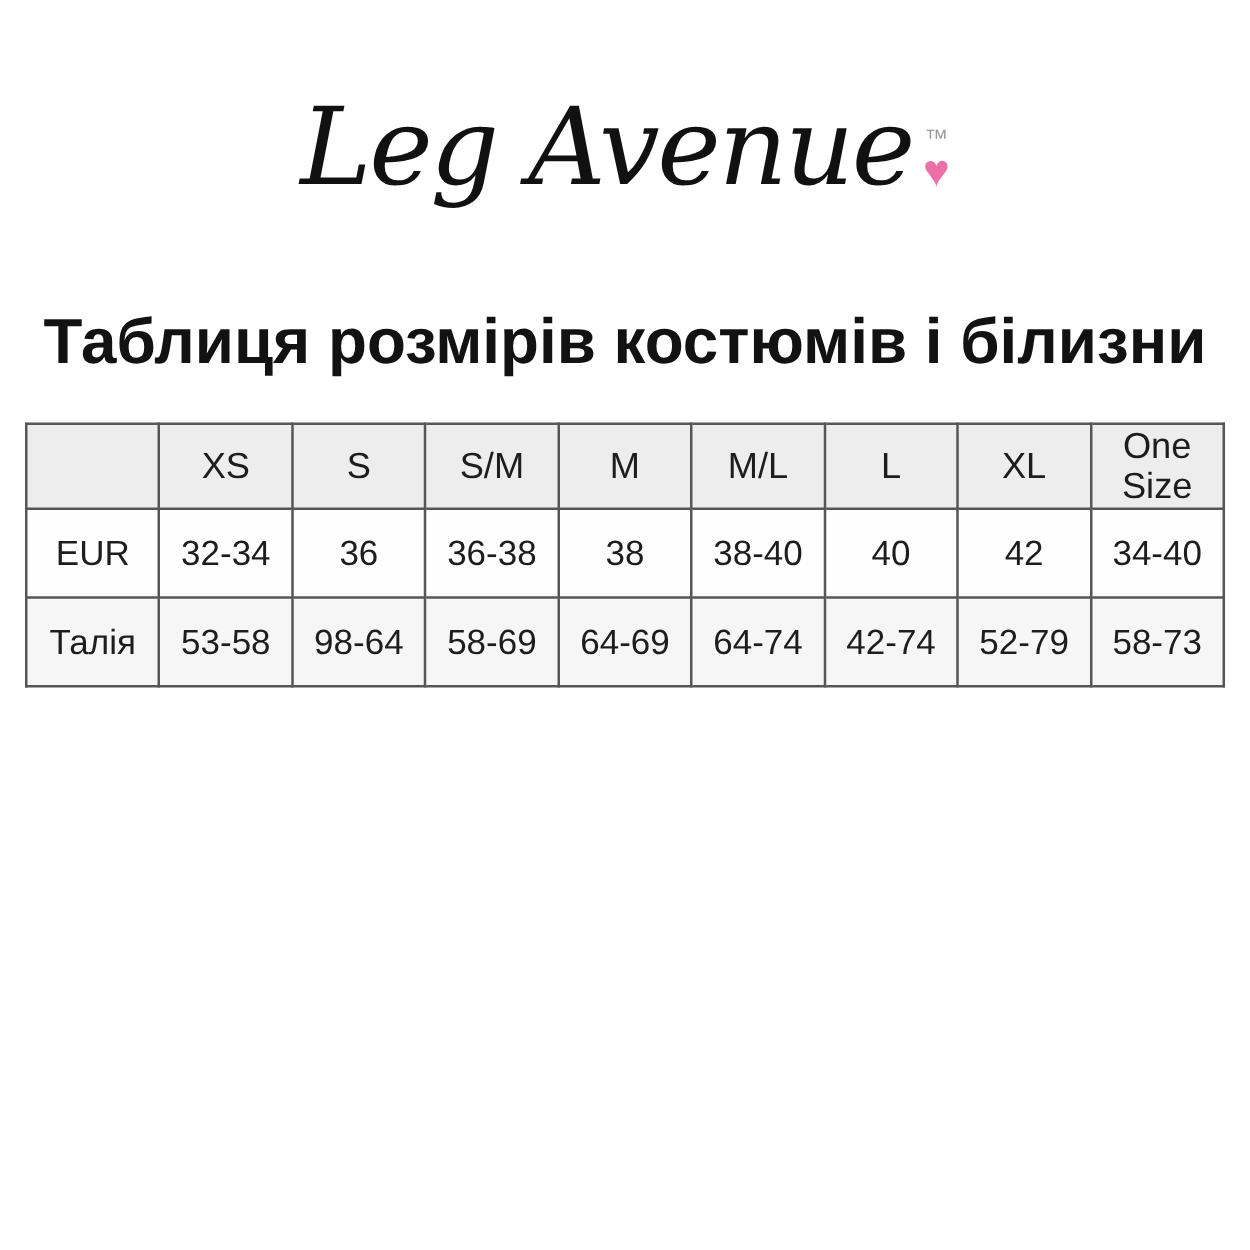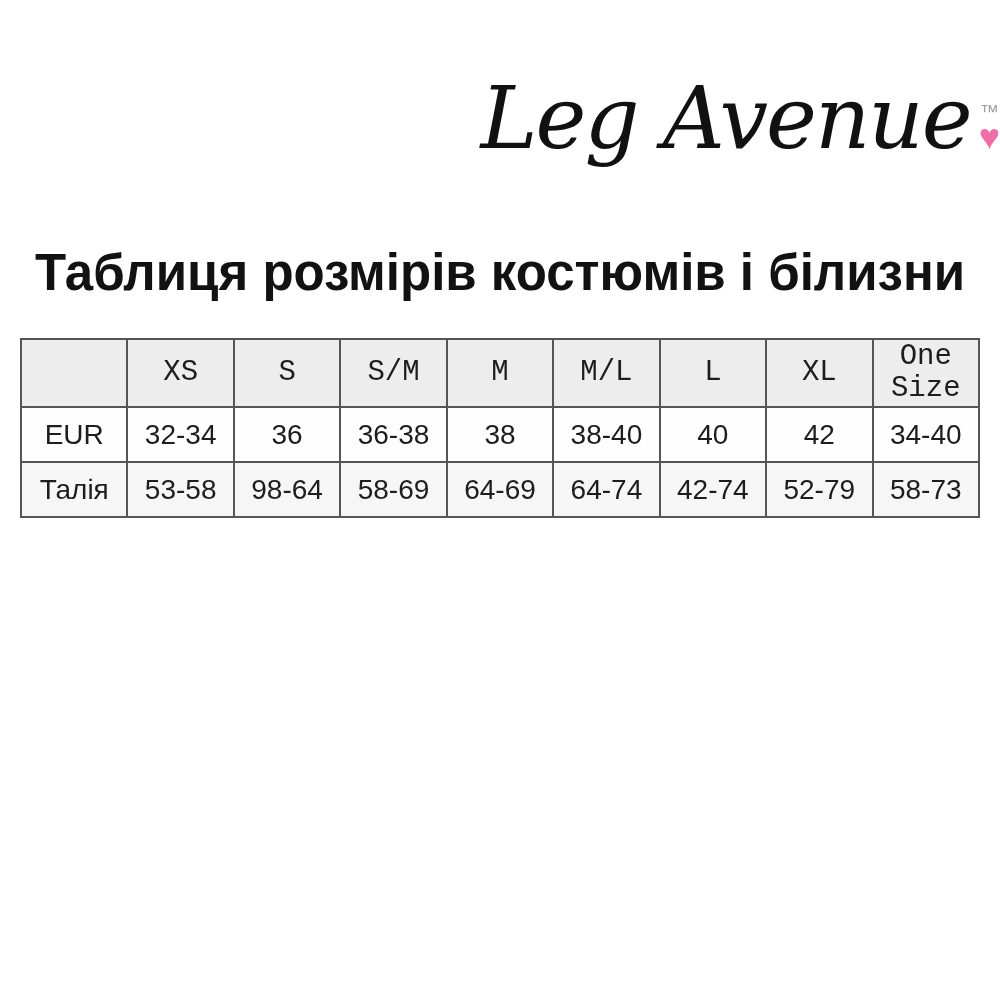--- a/index.html
+++ b/index.html
@@ -14,21 +14,21 @@
   .page {
     width: 1000px;
     height: 1000px;
     background: #ffffff;
   }
   
   .logo {
     padding-top: 48px;
     height: 140px;
     display: flex;
-    justify-content: flex-end;
+    justify-content: center;
     align-items: center;
   }
   .logo-text {
     font-family: "DejaVu Serif", serif;
     font-style: italic;
     font-weight: 500;
     font-size: 86px;
     color: #111111;
     letter-spacing: -2px;
     line-height: 1;
@@ -76,24 +76,23 @@
     font-weight: 400;
     font-size: 28px;
     line-height: 32px;
     color: #1d1d1d;
     word-wrap: break-word;
   }
   .size-table thead th {
     background: #ededed;
     height: 66px;
     font-size: 29px;
-    font-family: Liberation Mono, monospace;
   }
   .size-table tbody tr {
-    height: 55px;
+    height: 71px;
     padding-left: 16px;
   }
   .size-table tbody tr:nth-child(odd) {
     background: #fefefe;
   }
   .size-table tbody tr:nth-child(even) {
     background: #f6f6f6;
   }
 </style>
 </head>

